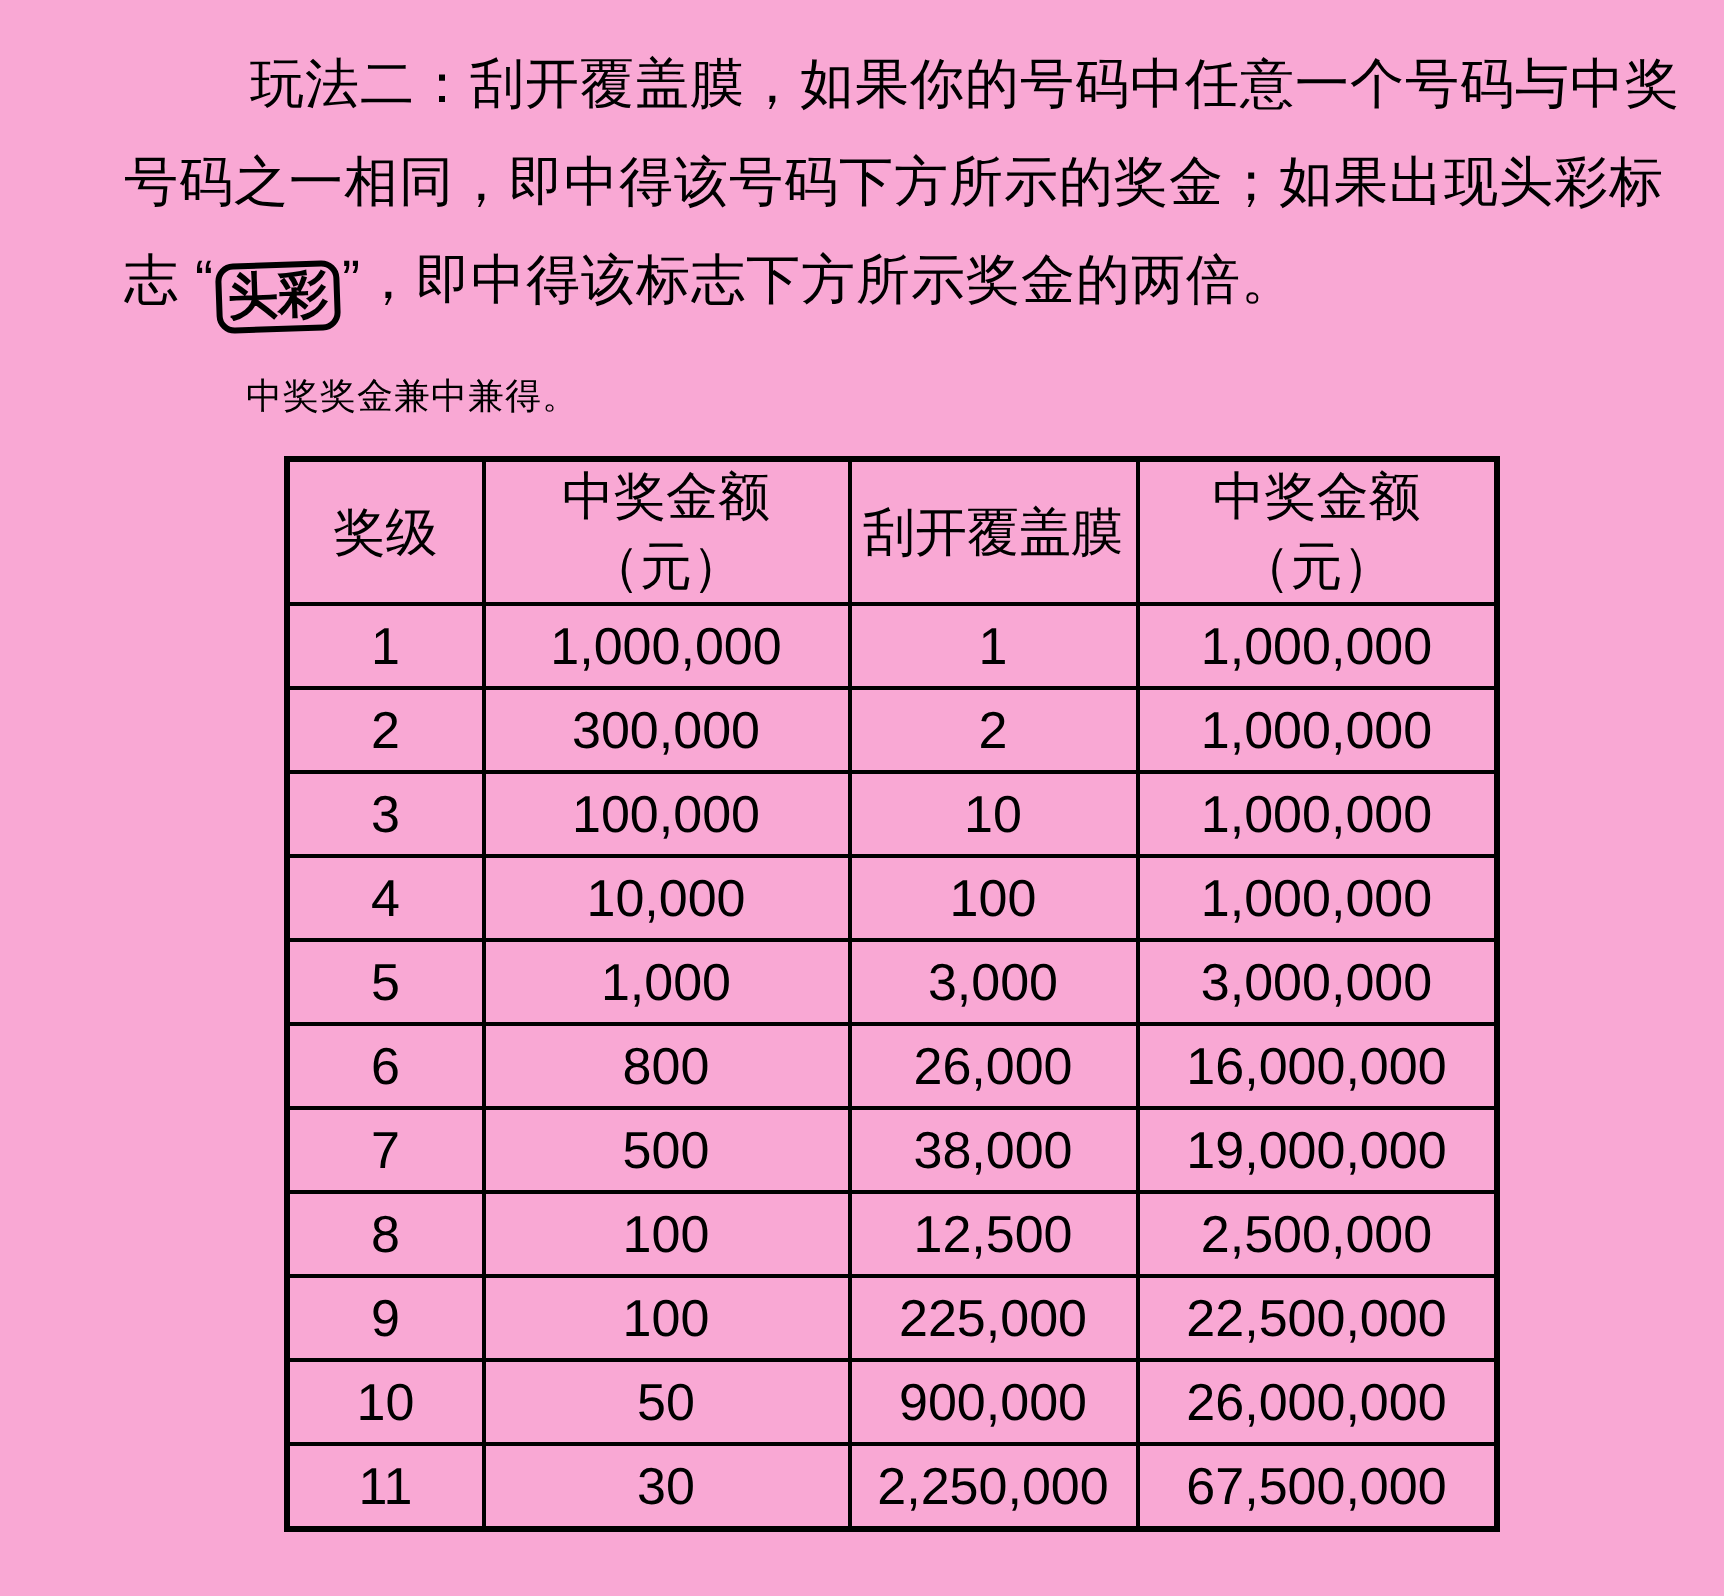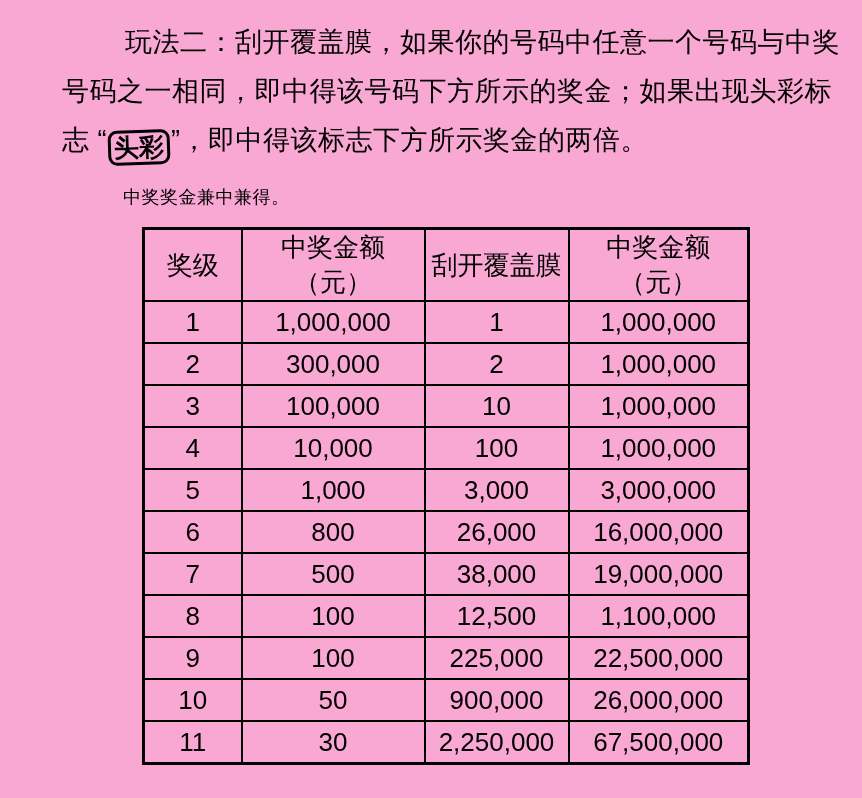--- a/index.html
+++ b/index.html
@@ -150,21 +150,21 @@
         <tr>
           <td>7</td>
           <td>500</td>
           <td>38,000</td>
           <td>19,000,000</td>
         </tr>
         <tr>
           <td>8</td>
           <td>100</td>
           <td>12,500</td>
-          <td>1,100,000</td>
+          <td>2,500,000</td>
         </tr>
         <tr>
           <td>9</td>
           <td>100</td>
           <td>225,000</td>
           <td>22,500,000</td>
         </tr>
         <tr>
           <td>10</td>
           <td>50</td>

